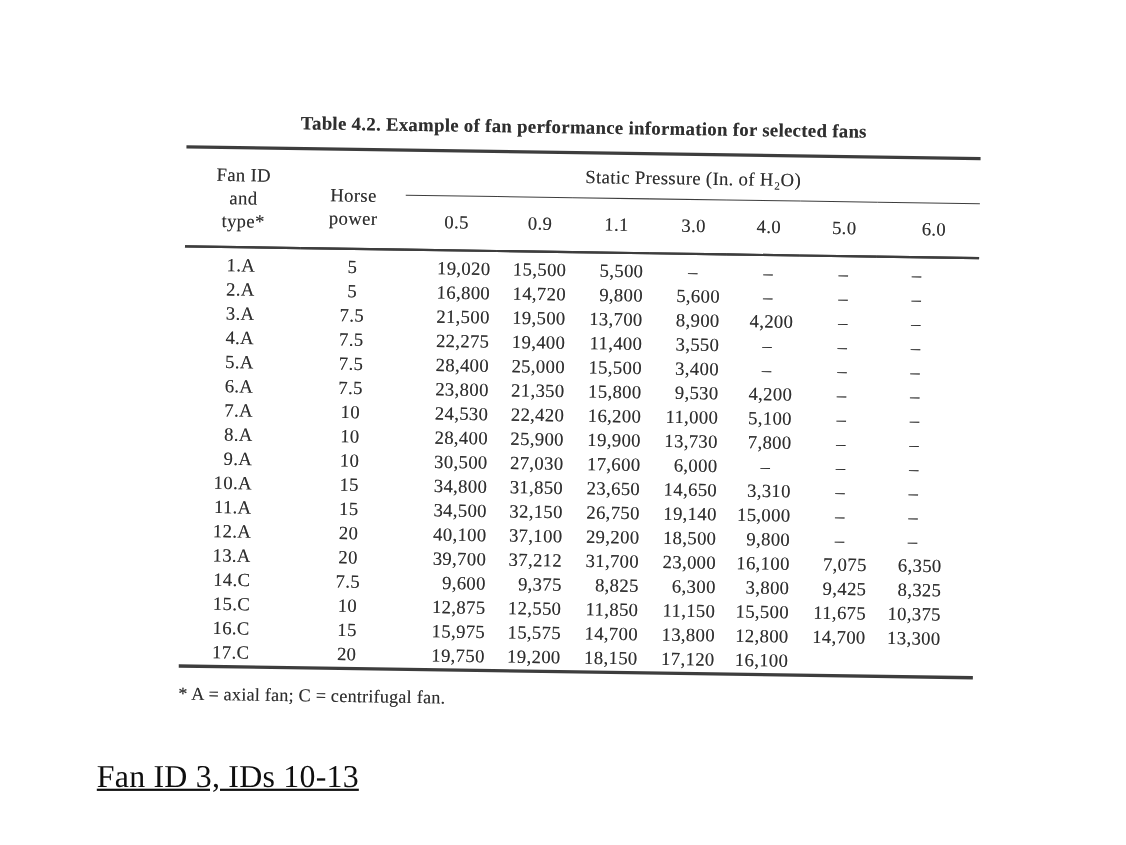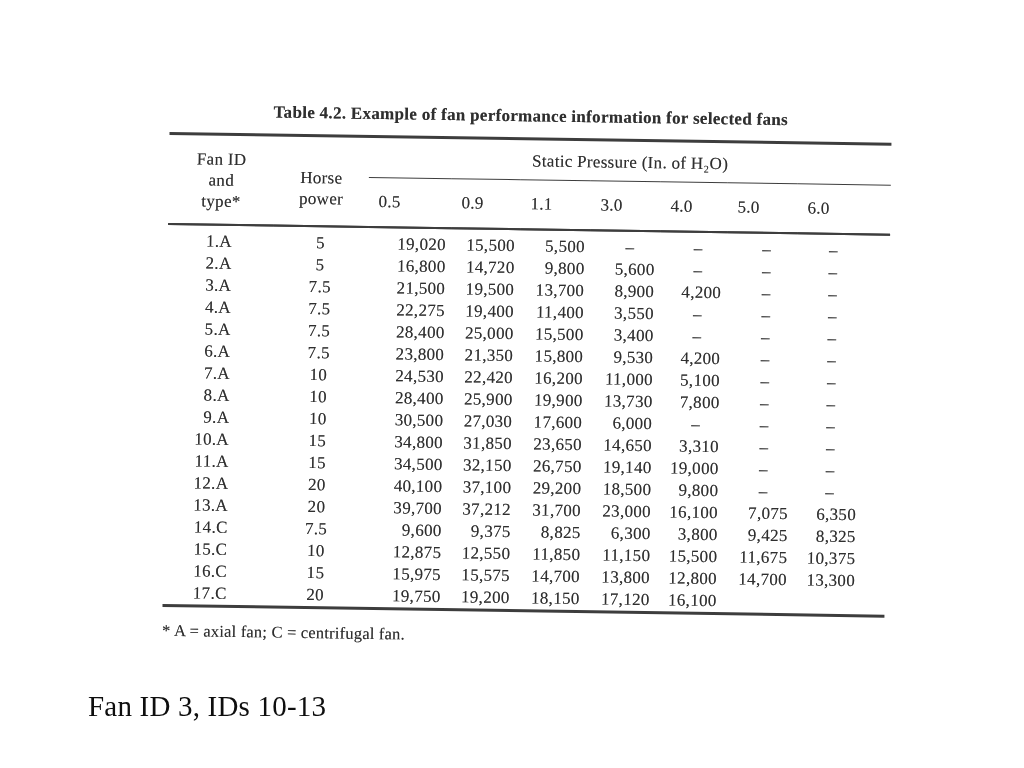--- a/index.html
+++ b/index.html
@@ -65,21 +65,21 @@
     border-bottom: 2px solid var(--rule);
   }
   th.hp { padding-top: 14px; }
   th.group {
     text-align: center;
     padding: 10px 0 8px 0;
     border-bottom: 1.5px solid var(--rule);
     white-space: nowrap;
   }
   tr.pressure-row th {
-    text-align: left;
+    text-align: center;
     padding: 14px 0 14px 10px;
     border-bottom: 2px solid var(--rule);
   }
   tbody td {
     height: 22px;
     line-height: 22px;
     padding: 0;
     white-space: nowrap;
   }
   tbody tr:first-child td { padding-top: 5px; }
@@ -96,20 +96,21 @@
   }
 
   
   .caption {
     position: absolute;
     left: 88px; top: 690px;
     font-size: 29px;
     color: #0e0e0e;
     letter-spacing: 0.2px;
     white-space: nowrap;
+    text-decoration: underline;
   }
 </style>
 </head>
 <body>
 
 <div>
 
   <div class="scan">
 
     <div class="scan-title">Table 4.2. Example of fan performance information for selected fans</div>
@@ -258,21 +259,21 @@
             <td class="num dash">–</td>
             <td class="num dash">–</td>
           </tr>
           <tr>
             <td class="fan">11.A</td>
             <td class="hp">15</td>
             <td class="num">34,500</td>
             <td class="num">32,150</td>
             <td class="num">26,750</td>
             <td class="num">19,140</td>
-            <td class="num">19,000</td>
+            <td class="num">15,000</td>
             <td class="num dash">–</td>
             <td class="num dash">–</td>
           </tr>
           <tr>
             <td class="fan">12.A</td>
             <td class="hp">20</td>
             <td class="num">40,100</td>
             <td class="num">37,100</td>
             <td class="num">29,200</td>
             <td class="num">18,500</td>

